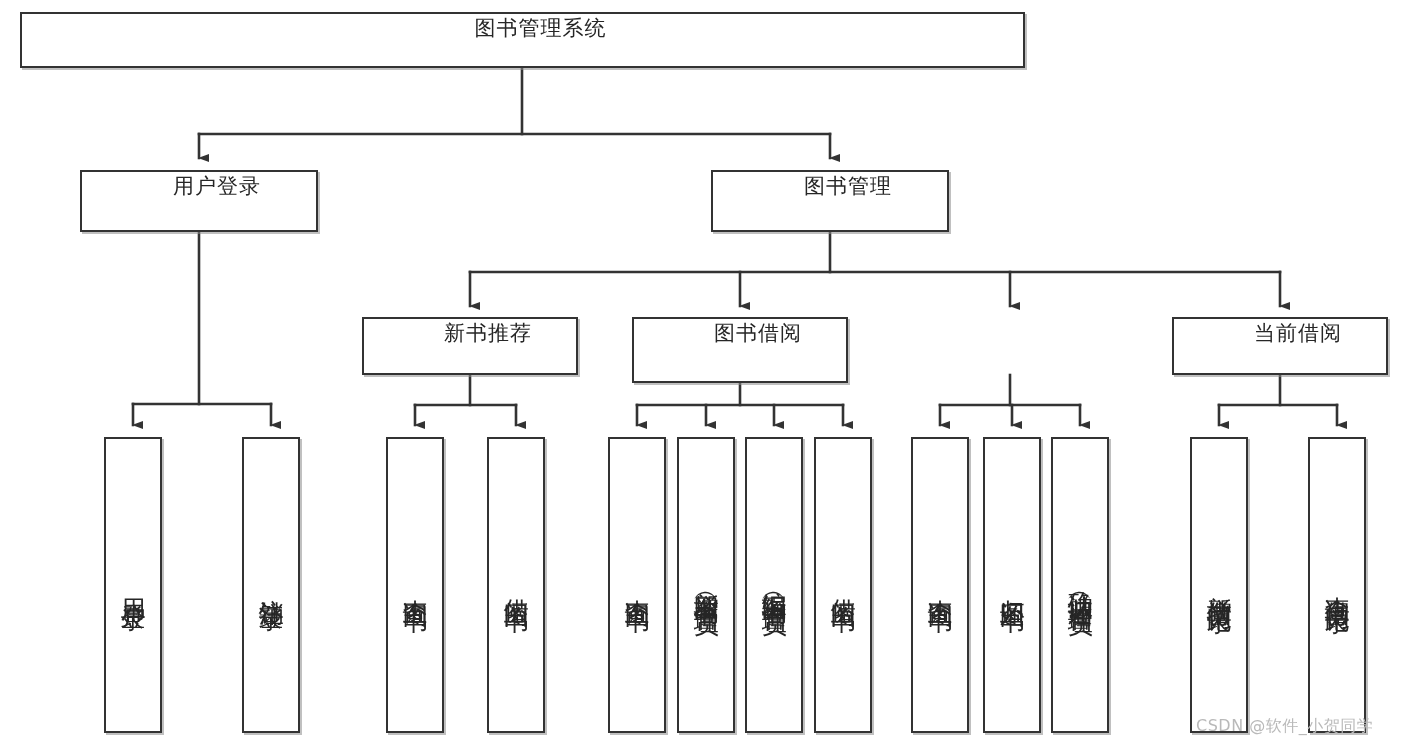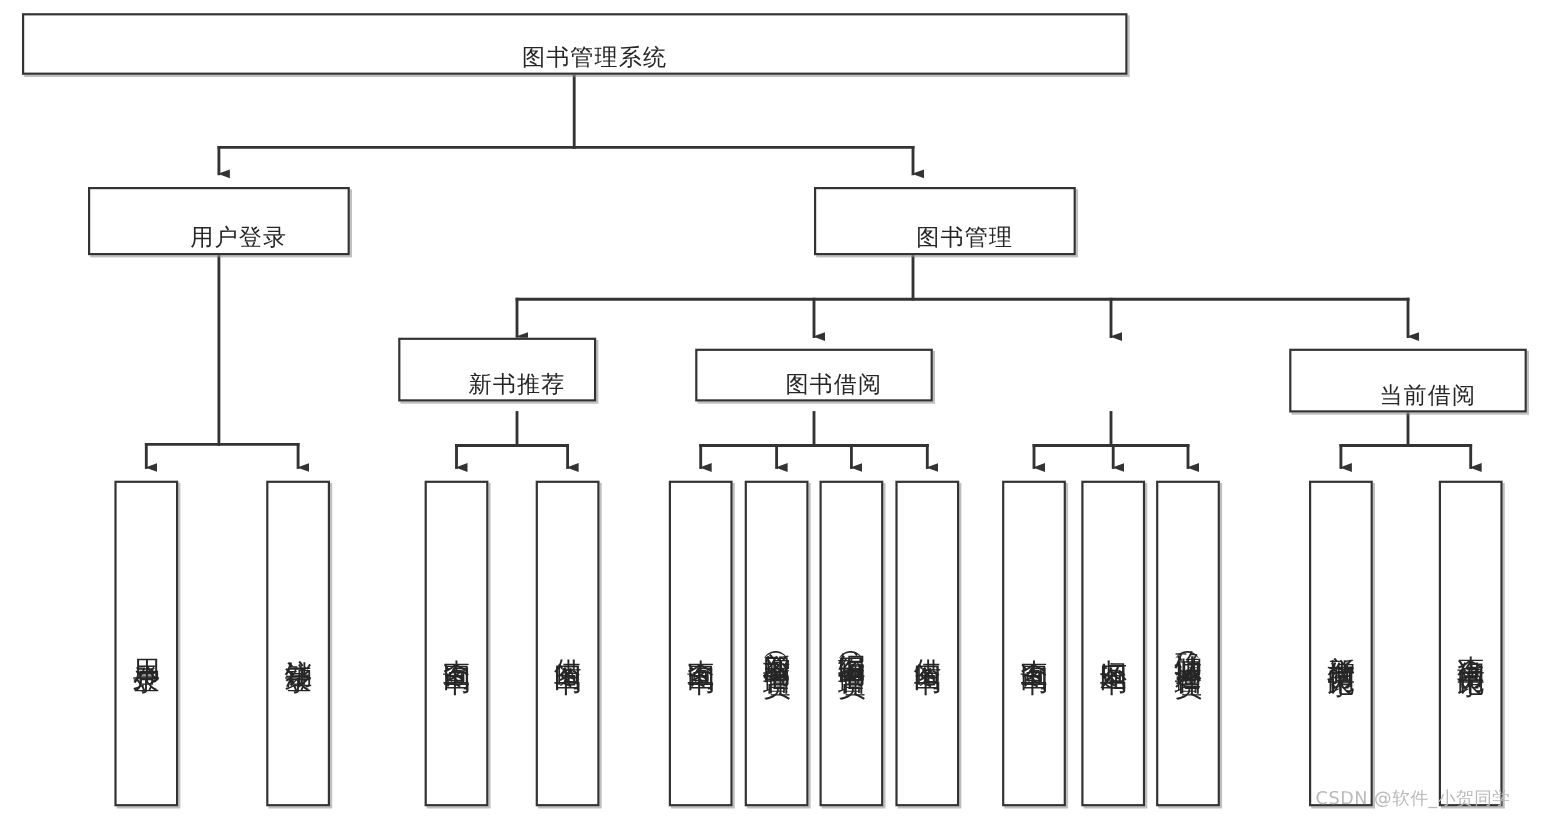--- a/index.html
+++ b/index.html
@@ -25,21 +25,21 @@
     height: 747px;
     pointer-events: none;
   }
   .node {
     position: absolute;
     box-sizing: border-box;
     background: #ffffff;
     border: 2px solid #333333;
     box-shadow: 2px 2px 0 rgba(140,140,140,0.55);
     display: flex;
-    align-items: flex-end;
+    align-items: flex-start;
     justify-content: center;
     color: #262626;
     padding-left: 36px;
   }
   .node-h {
     font-size: 21px;
     letter-spacing: 1px;
     white-space: nowrap;
   }
   .node-v {
@@ -123,28 +123,28 @@
     </g>
   </svg>
 
   <div class="node node-h" id="n-root" style="left: 20px; top: 12px; width: 1005px; height: 56px;">
     <span>图书管理系统</span>
   </div>
 
   <div class="node node-h" id="n-l2-0" style="left: 80px; top: 170px; width: 238px; height: 62px;">
     <span>用户登录</span>
   </div>
-  <div class="node node-h" id="n-l2-1" style="left: 711px; top: 170px; width: 238px; height: 62px; margin-left: 29px;">
+  <div class="node node-h" id="n-l2-1" style="left: 711px; top: 170px; width: 238px; height: 62px;">
     <span>图书管理</span>
   </div>
 
-  <div class="node node-h" id="n-l3-0" style="left: 362px; top: 307px; width: 180px; height: 58px;">
+  <div class="node node-h" id="n-l3-0" style="left: 362px; top: 317px; width: 216px; height: 58px;">
     <span>新书推荐</span>
   </div>
-  <div class="node node-h" id="n-l3-1" style="left: 632px; top: 317px; width: 216px; height: 48px;">
+  <div class="node node-h" id="n-l3-1" style="left: 632px; top: 317px; width: 216px; height: 66px;">
     <span>图书借阅</span>
   </div>
   <div class="node node-h" id="n-l3-3" style="left: 1172px; top: 317px; width: 216px; height: 58px;">
     <span>当前借阅</span>
   </div>
 
   <div class="node node-v" id="n-lf-0" style="left: 104px; top: 437px; width: 58px; height: 296px;">
     <span class="vtext">用户登录</span>
   </div>
   <div class="node node-v" id="n-lf-1" style="left: 242px; top: 437px; width: 58px; height: 296px;">

